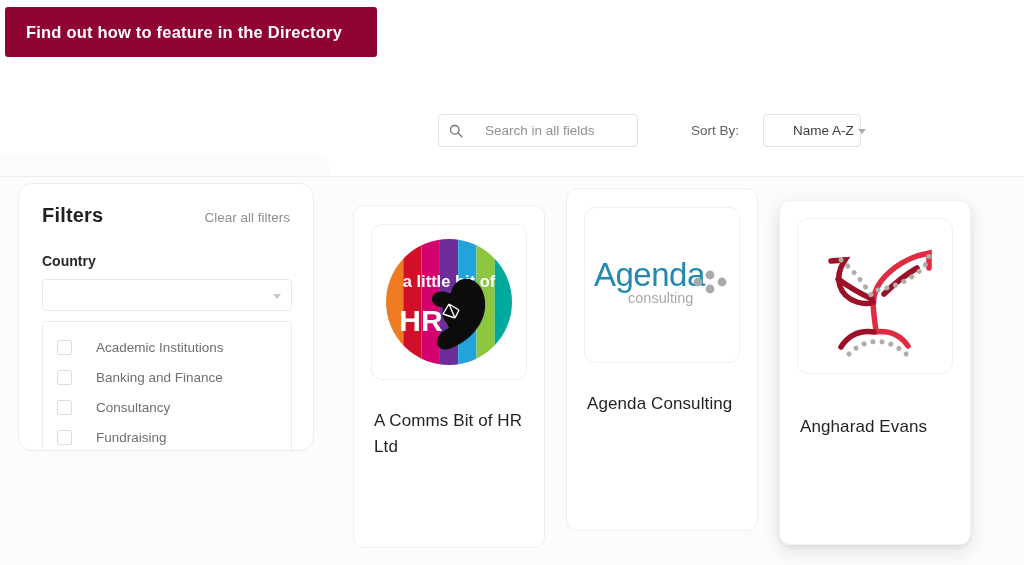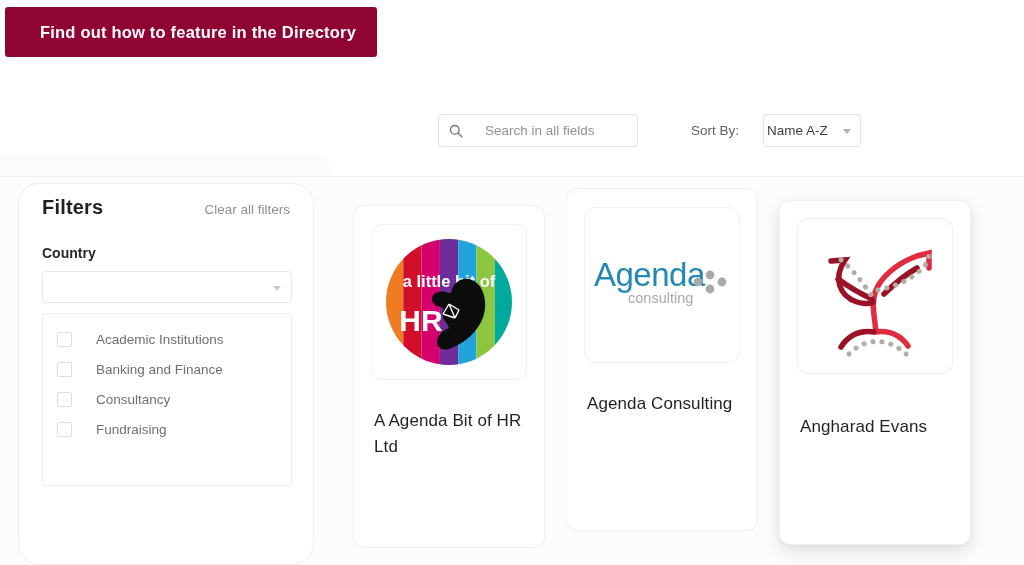--- a/index.html
+++ b/index.html
@@ -11,21 +11,21 @@
   }
   .page { position: relative; width: 1024px; height: 565px; background: #ffffff; }
 
   
   .cta-btn {
     position: absolute; left: 5px; top: 7px;
     width: 372px; height: 50px;
     background: #900434;
     border-radius: 3px;
     display: flex; align-items: center;
-    padding-left: 35px;
+    padding-left: 21px;
     color: #ffffff;
     font-size: 16.5px; font-weight: bold;
     letter-spacing: .2px;
     cursor: pointer;
   }
 
   
   .toolbar {
     position: absolute; left: 0; top: 105px;
     width: 1024px; height: 60px;
@@ -45,21 +45,21 @@
   .sortby-label {
     position: absolute; left: 691px; top: 18px;
     font-size: 13.5px; color: #5f6164;
   }
   .sort-select {
     position: absolute; left: 763px; top: 9px;
     width: 98px; height: 33px;
     border: 1px solid #e2e2e2; border-radius: 4px;
     background: #fff;
     display: flex; align-items: center; justify-content: space-between;
-    padding: 0 9px 0 3px;
+    padding: 0 9px 0 29px;
     cursor: pointer;
   }
   .sort-value { font-size: 13.5px; color: #3c3e41; white-space: nowrap; }
   .caret {
     width: 0; height: 0;
     border-left: 4px solid transparent; border-right: 4px solid transparent;
     border-top: 5px solid #adafb2;
     margin-left: 4px; margin-top: 2px;
   }
 
@@ -81,25 +81,25 @@
   .hero-shade {
     position: absolute; left: 0; top: 155px;
     width: 330px; height: 22px;
     background: #fbfbfb;
     border-radius: 0 16px 0 0;
   }
 
   
   .filters {
     position: absolute; left: 18px; top: 183px;
-    width: 296px; height: 382px;
+    width: 296px; height: 268px;
     background: #ffffff;
     border: 1px solid #ededed;
-    border-radius: 22px;
-    padding: 12px 23px 0 23px;
+    border-radius: 14px;
+    padding: 20px 23px 0 23px;
     overflow: hidden;
   }
   .filters-head { display: flex; align-items: baseline; justify-content: space-between; }
   .filters-title { font-size: 20px; font-weight: bold; color: #1f2124; letter-spacing:.2px; }
   .clear-filters { font-size: 13.5px; color: #8d8f92; cursor: pointer; }
 
   .field-label { font-size: 14px; font-weight: bold; color: #26282b; margin-top: 26px; }
   .country-select {
     margin-top: 10px; width: 250px; height: 32px;
     border: 1px solid #e8e8e8; border-radius: 4px; background:#fff;
@@ -266,21 +266,21 @@
                    C61 76 61 84 64 90 C58 92 52 98 52 104 C52 110 58 113 64 111
                    C76 107 88 98 95 86 C101 76 102 62 97 52 C93 44 86 40 79 41
                    C72 42 67 48 66 55 Z" fill="#0c0c0c"></path>
           <path d="M66 62 C72 60 80 64 82 71 C84 78 80 86 73 88 C67 90 60 86 58 79 C56 72 60 64 66 62 Z" fill="#0c0c0c"></path>
           <g stroke="#ffffff" stroke-width="1.4" fill="none">
             <path d="M64 66 L74 72 M64 66 L70 80 M64 66 L58 76 M74 72 L70 80 M70 80 L58 76"></path>
           </g>
         </g>
       </svg>
     </div>
-    <div class="card-title">A Agenda Bit of HR Ltd</div>
+    <div class="card-title">A Comms Bit of HR Ltd</div>
   </div>
 
   <div class="card card-2">
     <div class="logo-frame">
       <svg width="140" height="70" viewBox="0 0 140 70">
         <text x="2" y="36" fill="#2389B0" font-family="Liberation Sans, sans-serif" font-size="33" letter-spacing="-0.5">Agenda</text>
         <text x="36" y="53" fill="#A7A9AC" font-family="Liberation Sans, sans-serif" font-size="14.5">consulting</text>
         <circle cx="118" cy="25" r="4.4" fill="#A7A9AC"></circle>
         <circle cx="130" cy="32" r="4.4" fill="#A7A9AC"></circle>
         <circle cx="118" cy="39" r="4.4" fill="#A7A9AC"></circle>

